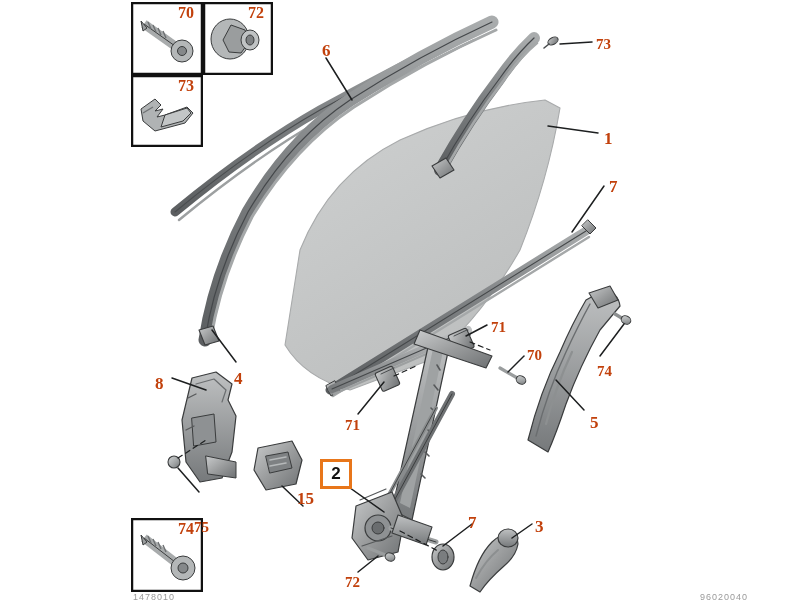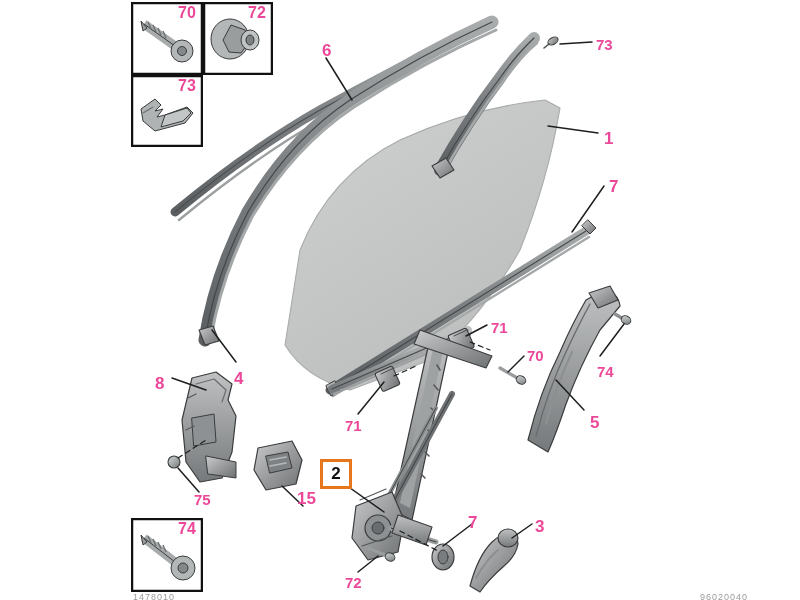--- a/index.html
+++ b/index.html
@@ -2,22 +2,22 @@
 <html><head>
 <meta charset="utf-8">
 <title>Parts Diagram</title>
 <style>
   html,body{margin:0;padding:0;background:#ffffff;}
   body{width:800px;height:600px;overflow:hidden;
        font-family:"Liberation Sans",sans-serif;}
   #stage{position:relative;width:800px;height:600px;background:#ffffff;}
   #art{position:absolute;left:0;top:0;width:800px;height:600px;}
 
-  .callout{position:absolute;font-weight:bold;color:#ec4899;
-           font-family:Liberation Sans, sans-serif;
+  .callout{position:absolute;font-weight:bold;color:#c2410c;
+           font-family:Liberation Serif, serif;
            line-height:1;white-space:nowrap;}
   .c-main{font-size:17px;}
   .c-fast{font-size:15px;}
   .c-box{font-size:16px;}
 
   .hl{position:absolute;border:3px solid #E8761A;background:#ffffff;
       box-sizing:border-box;display:flex;align-items:center;
       justify-content:center;}
   .hl span{font-weight:bold;font-size:17px;color:#111111;
            font-family:"Liberation Sans",sans-serif;}
@@ -278,21 +278,21 @@
   <div class="callout c-main" style="left:590px;top:414px;">5</div>
   <div class="callout c-main" style="left:297px;top:490px;text-align:right;">15</div>
   <div class="callout c-main" style="left:468px;top:514px;">7</div>
   <div class="callout c-main" style="left:535px;top:518px;">3</div>
 
   <div class="callout c-fast" style="left:596px;top:37px;">73</div>
   <div class="callout c-fast" style="left:491px;top:320px;">71</div>
   <div class="callout c-fast" style="left:527px;top:348px;">70</div>
   <div class="callout c-fast" style="left:597px;top:364px;">74</div>
   <div class="callout c-fast" style="left:345px;top:418px;">71</div>
-  <div class="callout c-fast" style="left:194px;top:492px;">75</div>
+  <div class="callout c-fast" style="left:194px;top:520px;">75</div>
   <div class="callout c-fast" style="left:345px;top:575px;">72</div>
 
   <div class="callout c-box" style="left:178px;top:5px;">70</div>
   <div class="callout c-box" style="left:248px;top:5px;">72</div>
   <div class="callout c-box" style="left:178px;top:78px;">73</div>
   <div class="callout c-box" style="left:178px;top:521px;">74</div>
 
   <div class="hl" style="left:320px;top:459px;width:32px;height:30px;">
     <span>2</span>
   </div>

